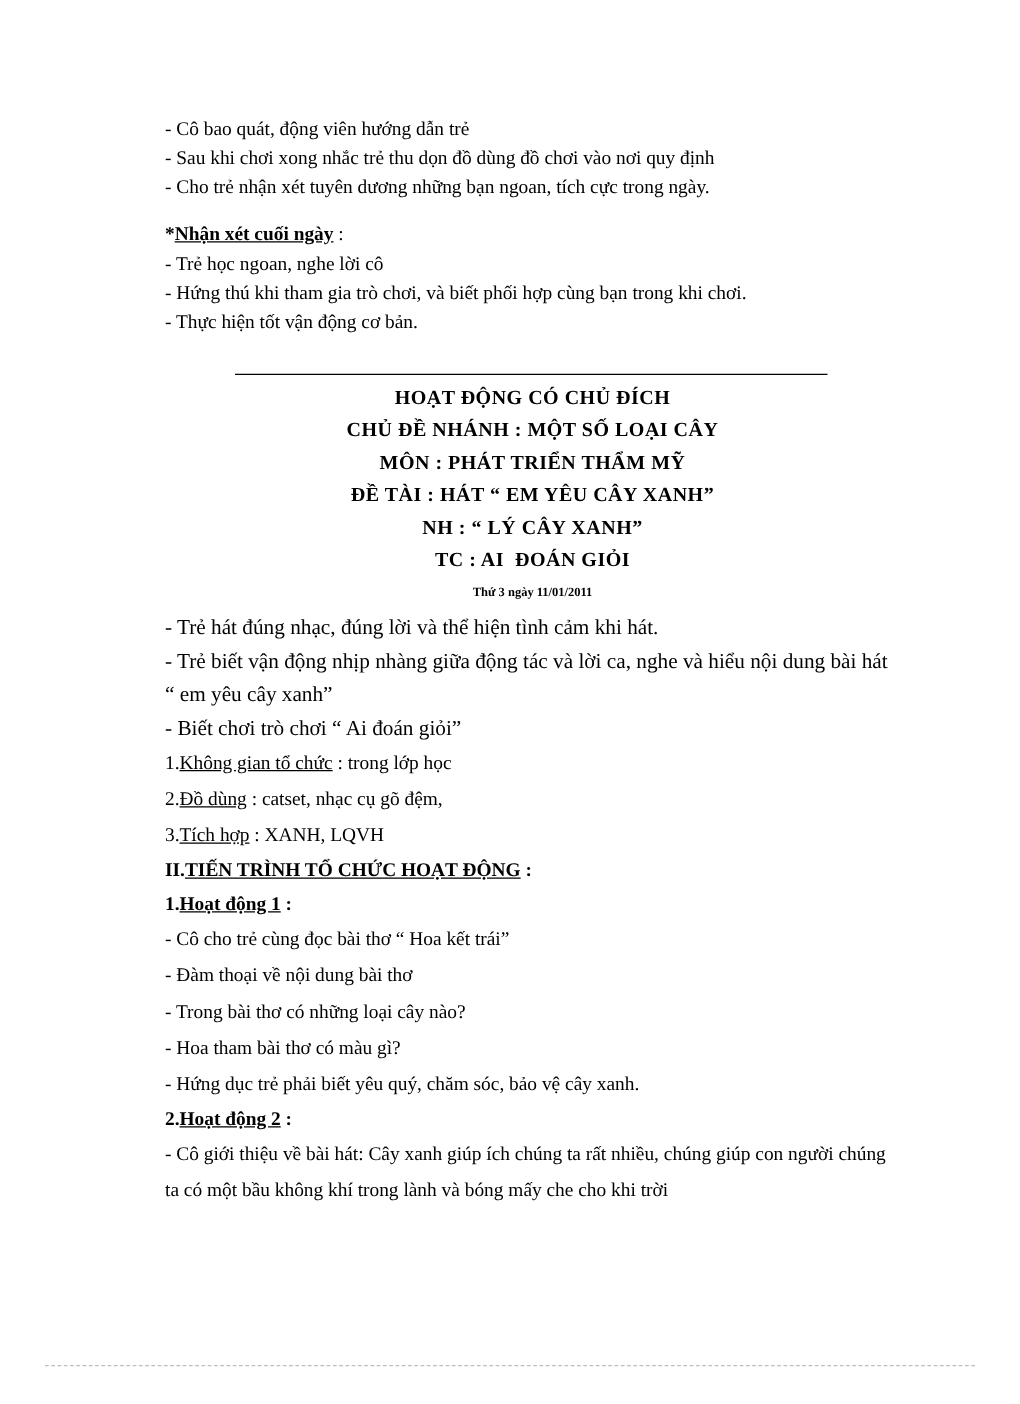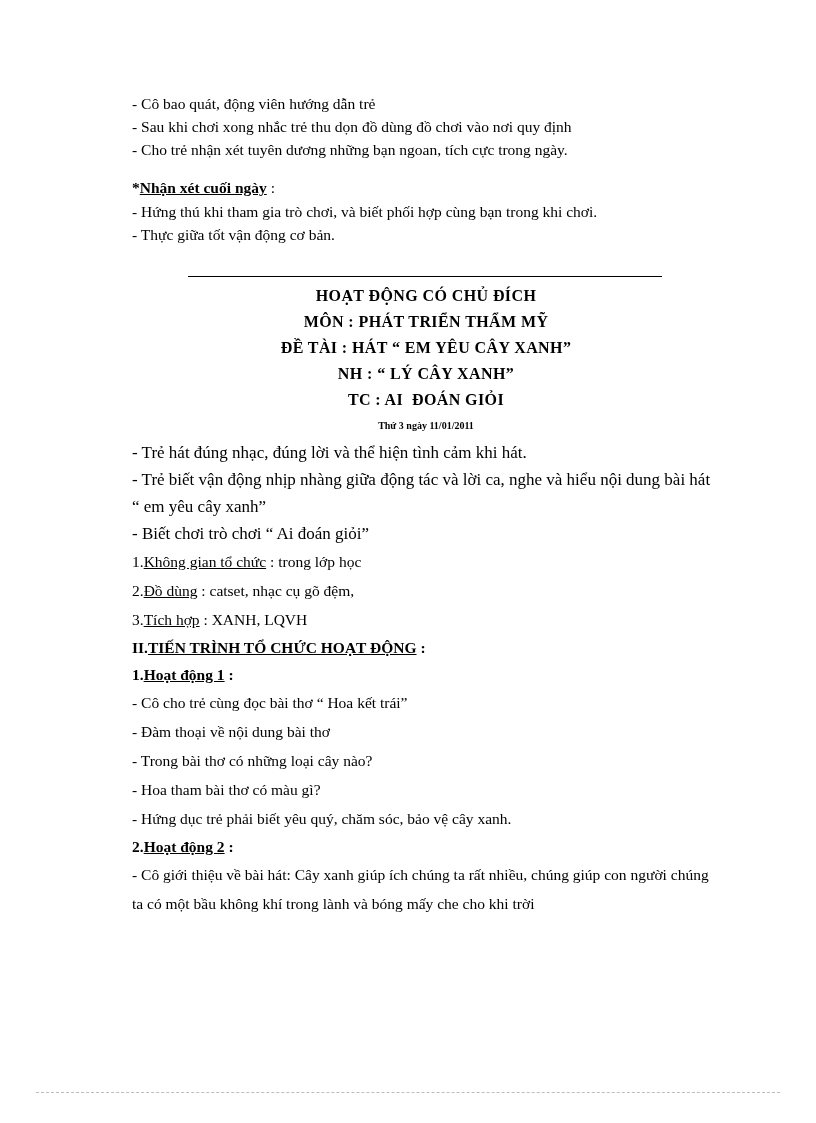--- a/index.html
+++ b/index.html
@@ -80,30 +80,32 @@
   <div>
     <div class="line tight">- Cô bao quát, động viên hướng dẫn trẻ</div>
     <div class="line tight">- Sau khi chơi xong nhắc trẻ thu dọn đồ dùng đồ chơi vào nơi quy định</div>
     <div class="line tight">- Cho trẻ nhận xét tuyên dương những bạn ngoan, tích cực trong ngày.</div>
   </div>
 
   <div class="spacer-sm"></div>
 
   <div>
     <div class="line"><span class="bold">*</span><span class="bold underline">Nhận xét cuối ngày</span><span> :</span></div>
+    <div class="line tight">- Trẻ học ngoan, nghe lời cô</div>
     <div class="line tight">- Hứng thú khi tham gia trò chơi, và biết phối hợp cùng bạn trong khi chơi.</div>
-    <div class="line tight">- Thực giữa tốt vận động cơ bản.</div>
+    <div class="line tight">- Thực hiện tốt vận động cơ bản.</div>
   </div>
 
   <div class="spacer-lg"></div>
 
   <hr class="hr-rule">
 
   <div class="title-block">
     <div class="line">HOẠT ĐỘNG CÓ CHỦ ĐÍCH</div>
+    <div class="line">CHỦ ĐỀ NHÁNH : MỘT SỐ LOẠI CÂY</div>
     <div class="line">MÔN : PHÁT TRIỂN THẨM MỸ</div>
     <div class="line">ĐỀ TÀI : HÁT “ EM YÊU CÂY XANH”</div>
     <div class="line">NH : “ LÝ CÂY XANH”</div>
     <div class="line">TC : AI  ĐOÁN GIỎI</div>
     <div class="line date">Thứ 3 ngày 11/01/2011</div>
   </div>
 
   <div>
     <div class="body-line">- Trẻ hát đúng nhạc, đúng lời và thể hiện tình cảm khi hát.</div>
     <div class="body-line">- Trẻ biết vận động nhịp nhàng giữa động tác và lời ca, nghe và hiểu nội dung bài hát “ em yêu cây xanh”</div>

